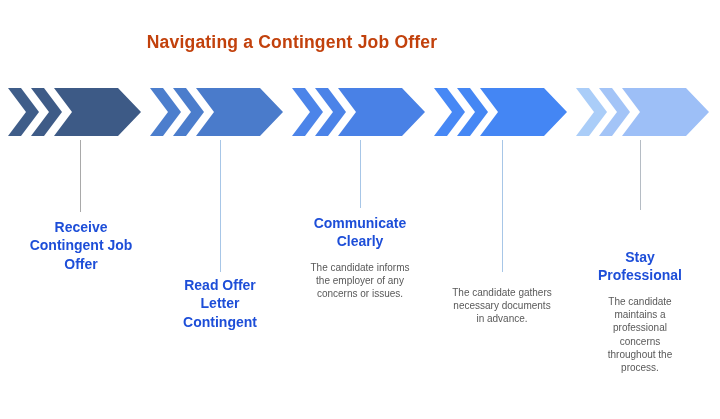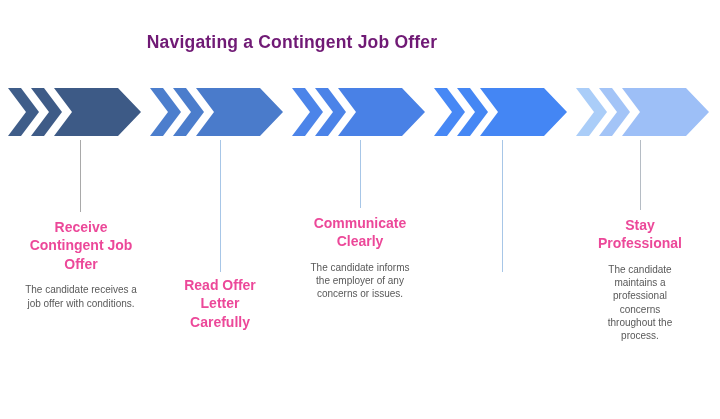--- a/index.html
+++ b/index.html
@@ -16,21 +16,21 @@
     overflow: hidden;
   }
   .main-title {
     position: absolute;
     top: 32px;
     left: 0;
     width: 584px;
     text-align: center;
     font-size: 17.5px;
     font-weight: bold;
-    color: #701a75;
+    color: #c2410c;
     letter-spacing: 0.2px;
   }
   .arrow-row {
     position: absolute;
     top: 88px;
     left: 8px;
     width: 704px;
     height: 48px;
     display: flex;
     justify-content: space-between;
@@ -48,21 +48,21 @@
   .connector.c4 { left: 502px; top: 140px; height: 132px; background: #a7c6e7; }
   .connector.c5 { left: 640px; top: 140px; height: 70px;  background: #b5bcc4; }
 
   .step-text {
     position: absolute;
     text-align: center;
   }
   .step-heading {
     font-size: 14px;
     font-weight: bold;
-    color: #ec4899;
+    color: #1d4ed8;
     line-height: 1.32;
     margin: 0 auto 10px auto;
   }
   .step-desc {
     font-size: 10px;
     color: #595959;
     line-height: 1.32;
     margin: 8px auto;
   }
   .step-text.s1 { left: 20px;  top: 218px; width: 122px; }
@@ -75,21 +75,21 @@
 
   .step-text.s3 { left: 300px; top: 214px; width: 120px; text-align: center; }
   .step-text.s3 .step-heading { max-width: 120px; }
   .step-text.s3 .step-desc    { max-width: 100px; }
 
   .step-text.s4 { left: 439px; top: 278px; width: 126px; }
   .step-text.s4 .step-heading { max-width: 126px; }
   .step-text.s4 .step-desc    { max-width: 102px; }
 
   .step-text.s5 { left: 584px; top: 216px; width: 112px; }
-  .step-text.s5 .step-heading { max-width: 110px; }
+  .step-text.s5 .step-heading { max-width: 110px; margin-top: 32px; }
   .step-text.s5 .step-desc    { max-width: 84px; }
 </style>
 </head>
 <body>
 
 <div id="canvas">
 
   <div class="main-title">Navigating a Contingent Job Offer</div>
 
   <div class="arrow-row">
@@ -131,33 +131,33 @@
   </div>
 
   <div class="connector c1"></div>
   <div class="connector c2"></div>
   <div class="connector c3"></div>
   <div class="connector c4"></div>
   <div class="connector c5"></div>
 
   <div class="step-text s1">
     <div class="step-heading">Receive Contingent Job Offer</div>
-    <div class="step-desc">The candidate receives a job offer with conditions.</div>
   </div>
 
   <div class="step-text s2">
-    <div class="step-heading">Read Offer Letter Carefully</div>
+    <div class="step-heading">Read Offer Letter Contingent</div>
   </div>
 
   <div class="step-text s3">
     <div class="step-heading">Communicate Clearly</div>
     <div class="step-desc">The candidate informs the employer of any concerns or issues.</div>
   </div>
 
   <div class="step-text s4">
+    <div class="step-desc">The candidate gathers necessary documents in advance.</div>
   </div>
 
   <div class="step-text s5">
     <div class="step-heading">Stay Professional</div>
     <div class="step-desc">The candidate maintains a professional concerns throughout the process.</div>
   </div>
 
 </div>
 
 </body></html>

